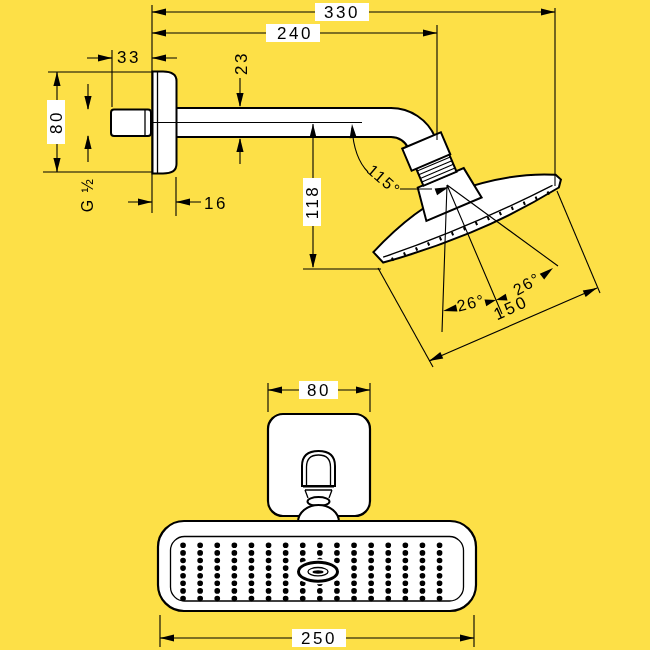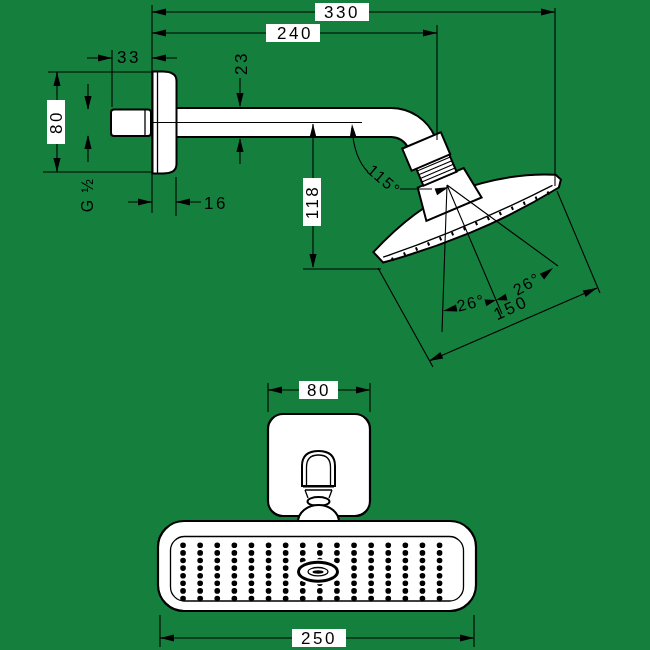--- a/index.html
+++ b/index.html
@@ -1,16 +1,16 @@
 <!DOCTYPE html>
 <html><head>
 <meta charset="utf-8">
 <style>
   html,body{margin:0;padding:0;background:#ffffff;}
-  .stage{position:relative;width:650px;height:650px;background:#15803d;overflow:hidden;}
+  .stage{position:relative;width:650px;height:650px;background:#fde047;overflow:hidden;}
   svg{display:block;}
   .dim-text{font-family:"Liberation Sans",sans-serif;font-size:17px;letter-spacing:2.5px;fill:#000;}
   .dim-text-sm{font-family:"Liberation Sans",sans-serif;font-size:16px;letter-spacing:1.5px;fill:#000;}
   .thin{stroke:#000;stroke-width:1.1;fill:none;}
   .hair{stroke:#000;stroke-width:1.3;fill:none;}
   .outline{stroke:#000;stroke-width:2;fill:#fff;}
   .outline-bold{stroke:#000;stroke-width:2.2;fill:#fff;}
   .arrow{fill:#000;stroke:none;}
   .labelbg{fill:#fff;stroke:none;}
 </style>

